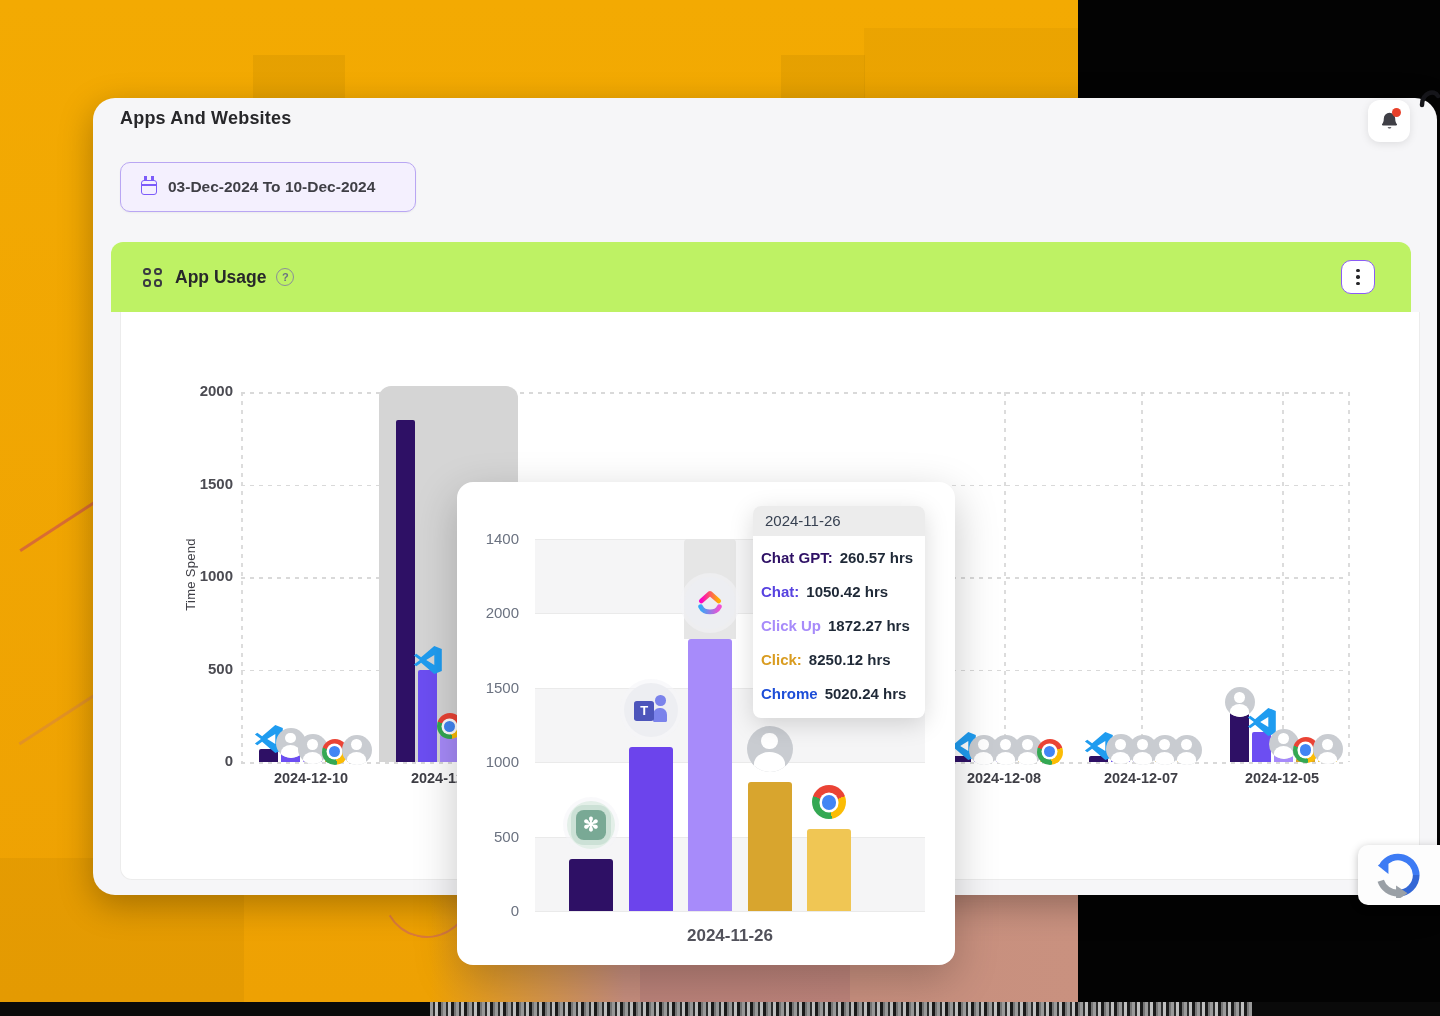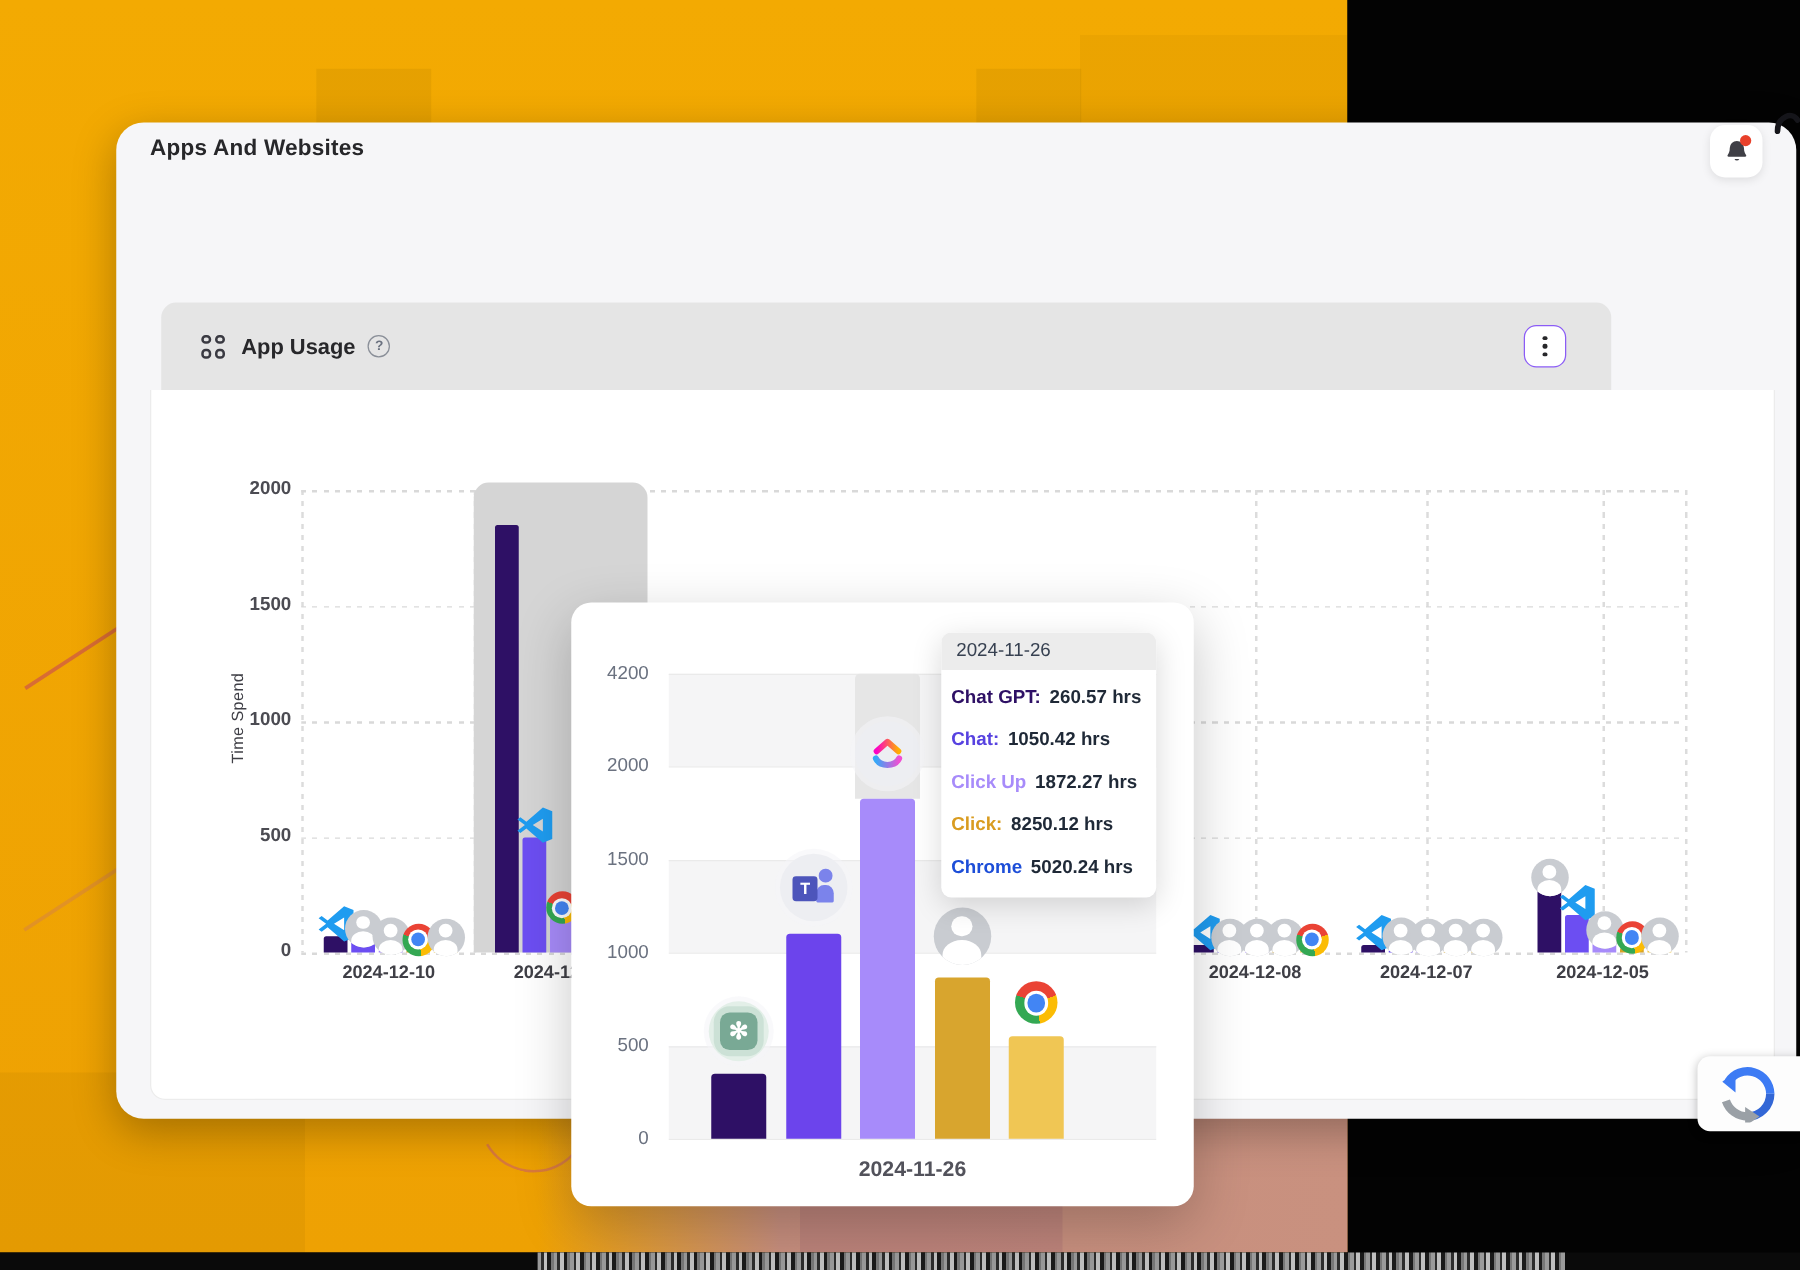--- a/index.html
+++ b/index.html
@@ -35,21 +35,21 @@
     cursor:pointer; box-shadow:0 1px 2px rgba(0,0,0,.05); }
   .date-txt { font-size:15.5px; font-weight:700; color:#3f3f46; }
   .cal { width:16px; height:15px; border:1.7px solid #7c5cfa; border-radius:3px; position:relative; margin-right:11px; }
   .cal::before { content:""; position:absolute; top:-4.5px; left:2px; width:2.5px; height:4px; background:#7c5cfa;
     box-shadow:7px 0 0 #7c5cfa; }
   .cal::after { content:""; position:absolute; top:3.5px; left:0; right:0; height:1.7px; background:#7c5cfa; }
   .bell { position:absolute; left:1275px; top:2px; width:42px; height:42px; background:#fff; border-radius:12px;
     box-shadow:0 2px 8px rgba(0,0,0,.1); display:flex; align-items:center; justify-content:center; cursor:pointer; }
   .bell-dot { position:absolute; right:9px; top:8px; width:9px; height:9px; border-radius:50%; background:#e8402a; }
 
-  .usage-band { position:absolute; left:36px; top:144px; width:1160px; height:70px; background:#e5e5e5;
+  .usage-band { position:absolute; left:18px; top:144px; width:1300px; height:70px; background:#bef264;
     border-radius:12px 12px 0 0; display:flex; align-items:center; padding:0 36px 0 32px; }
   .grid4 { width:19px; height:19px; display:grid; grid-template-columns:1fr 1fr; gap:3.5px; margin-right:13px; }
   .grid4 i { border:2px solid #3a3a42; border-radius:3.5px; }
   .usage-title { font-size:17.5px; font-weight:700; color:#27272a; }
   .help { width:18px; height:18px; border:1.6px solid #8a8f98; border-radius:50%; color:#6b7280; font-size:11px;
     font-weight:700; display:flex; align-items:center; justify-content:center; margin-left:10px; cursor:pointer; }
   .kebab { margin-left:auto; width:34px; height:34px; background:#fff; border:1.5px solid #8b5cf6; border-radius:10px;
     display:flex; flex-direction:column; align-items:center; justify-content:center; gap:3px; cursor:pointer; }
   .kebab i { width:3.5px; height:3.5px; border-radius:50%; background:#27272a; }
 
@@ -122,20 +122,24 @@
 <div class="bg-black"></div>
 <div class="bg-salmon"></div>
 <div class="salmon-patch"></div>
 <div class="bottom-strip">
   <div class="noise"></div>
 </div>
 
 <div class="panel">
   <div class="page-title">Apps And Websites</div>
 
+  <button class="date-btn">
+    <span class="cal"></span>
+    <span class="date-txt">03-Dec-2024 To 10-Dec-2024</span>
+  </button>
 
   <div class="bell">
     <svg width="21" height="21" viewBox="0 0 24 24">
       <path fill="#3f3f46" d="M12 2a6.5 6.5 0 0 0-6.5 6.5c0 3.2-1 5.2-1.9 6.4-.5.7 0 1.6.9 1.6h15c.9 0 1.4-.9.9-1.6-.9-1.2-1.9-3.2-1.9-6.4A6.5 6.5 0 0 0 12 2z"></path>
       <path fill="#3f3f46" d="M9.8 18.5a2.4 2.4 0 0 0 4.4 0z"></path>
     </svg>
     <span class="bell-dot"></span>
   </div>
 
   <div class="usage-band">
@@ -265,21 +269,21 @@
       <div class="ptick" style="top: 420px; position: absolute;">0</div>
       <div class="pgrid" style="left: 78px; top: 354.6px; width: 390px; position: absolute;"></div>
       <div class="ptick" style="top: 345.6px; position: absolute;">500</div>
       <div class="pgrid" style="left: 78px; top: 280.2px; width: 390px; position: absolute;"></div>
       <div class="ptick" style="top: 271.2px; position: absolute;">1000</div>
       <div class="pgrid" style="left: 78px; top: 205.8px; width: 390px; position: absolute;"></div>
       <div class="ptick" style="top: 196.8px; position: absolute;">1500</div>
       <div class="pgrid" style="left: 78px; top: 131.4px; width: 390px; position: absolute;"></div>
       <div class="ptick" style="top: 122.4px; position: absolute;">2000</div>
       <div class="pgrid" style="left: 78px; top: 57px; width: 390px; position: absolute;"></div>
-      <div class="ptick" style="top: 48px; position: absolute;">4200</div>
+      <div class="ptick" style="top: 48px; position: absolute;">1400</div>
       <div class="pbar" style="left: 112px; top: 376.92px; width: 44px; height: 52.08px; position: absolute; background: rgb(46, 16, 101);"></div>
       <div class="pop-circ" style="left: 110px; top: 318.92px; width: 48px; height: 48px; position: absolute; background: rgb(227, 239, 232);">
         <div class="ic ic-chatgpt" style="width: 30px; height: 30px; font-size: 19px;">✻</div>
       </div>
       <div class="pbar" style="left: 171.5px; top: 265.32px; width: 44px; height: 163.68px; position: absolute; background: rgb(108, 68, 236);"></div>
       <div class="pop-circ" style="left: 166.5px; top: 201.32px; width: 54px; height: 54px; position: absolute;">
         <div class="ic ic-teams" style="width: 33px; height: 33px;">
           <span class="hd"></span>
           <span class="bd"></span>
           <span class="sq" style="font-size:13px">T</span>

